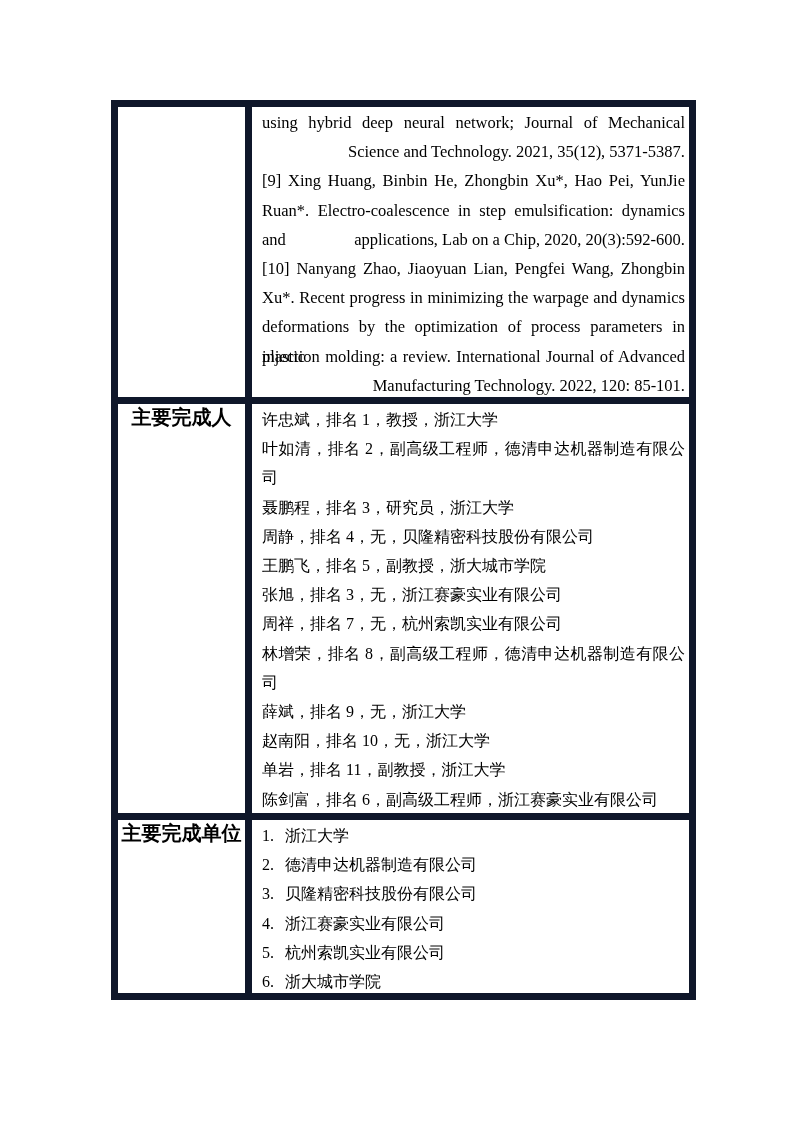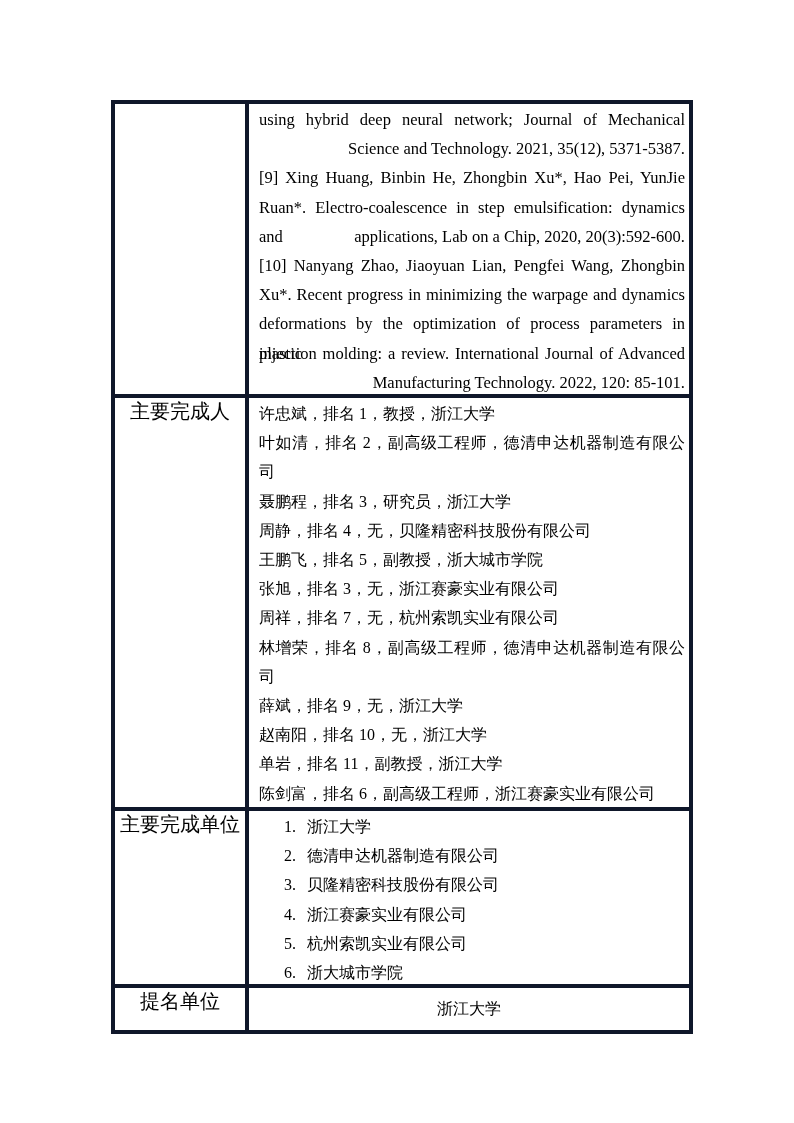--- a/index.html
+++ b/index.html
@@ -18,28 +18,28 @@
   }
   table.doc-table {
     position: absolute;
     left: 111px;
     top: 100px;
     width: 578px;
     border-collapse: collapse;
     table-layout: fixed;
   }
   table.doc-table td {
-    border: 4px solid #0f172a;
+    border: 7px solid #0f172a;
     padding: 0;
     vertical-align: top;
   }
   td.label-cell {
     vertical-align: middle;
     text-align: center;
-    font-weight: 400;
+    font-weight: 700;
     font-size: 20px;
     font-family: "Liberation Serif", "DejaVu Serif", serif;
   }
   .cell-box {
     overflow: hidden;
     padding: 1px 4px 0 10px;
   }
   .row-refs   .cell-box { height: 289px; }
   .row-people .cell-box { height: 408px; font-family: Liberation Serif, serif; }
   .row-units  .cell-box { height: 172px; }
@@ -69,21 +69,20 @@
     text-align-last: justify;
   }
   .person-line.wrapjust {
     text-align: justify;
   }
   .unit-line {
     height: 29.2px;
     line-height: 29.2px;
     font-size: 16px;
     text-align: left;
-    margin-left: 25px;
   }
   .unit-num {
     display: inline-block;
     min-width: 14px;
     margin-right: 9px;
   }
   .nom-value {
     height: 42px;
     line-height: 42px;
     font-size: 16px;
@@ -158,23 +157,15 @@
             <div class="unit-line">
               <span class="unit-num">5.</span><span class="unit-name">杭州索凯实业有限公司</span>
             </div>
             <div class="unit-line">
               <span class="unit-num">6.</span><span class="unit-name">浙大城市学院</span>
             </div>
           </div>
         </td>
       </tr>
 
-      <tr class="row-nom">
-        <td class="label-cell">提名单位</td>
-        <td>
-          <div class="cell-box">
-            <div class="nom-value">浙江大学</div>
-          </div>
-        </td>
-      </tr>
     </tbody>
   </table>
 </div>
 
 </body></html>

